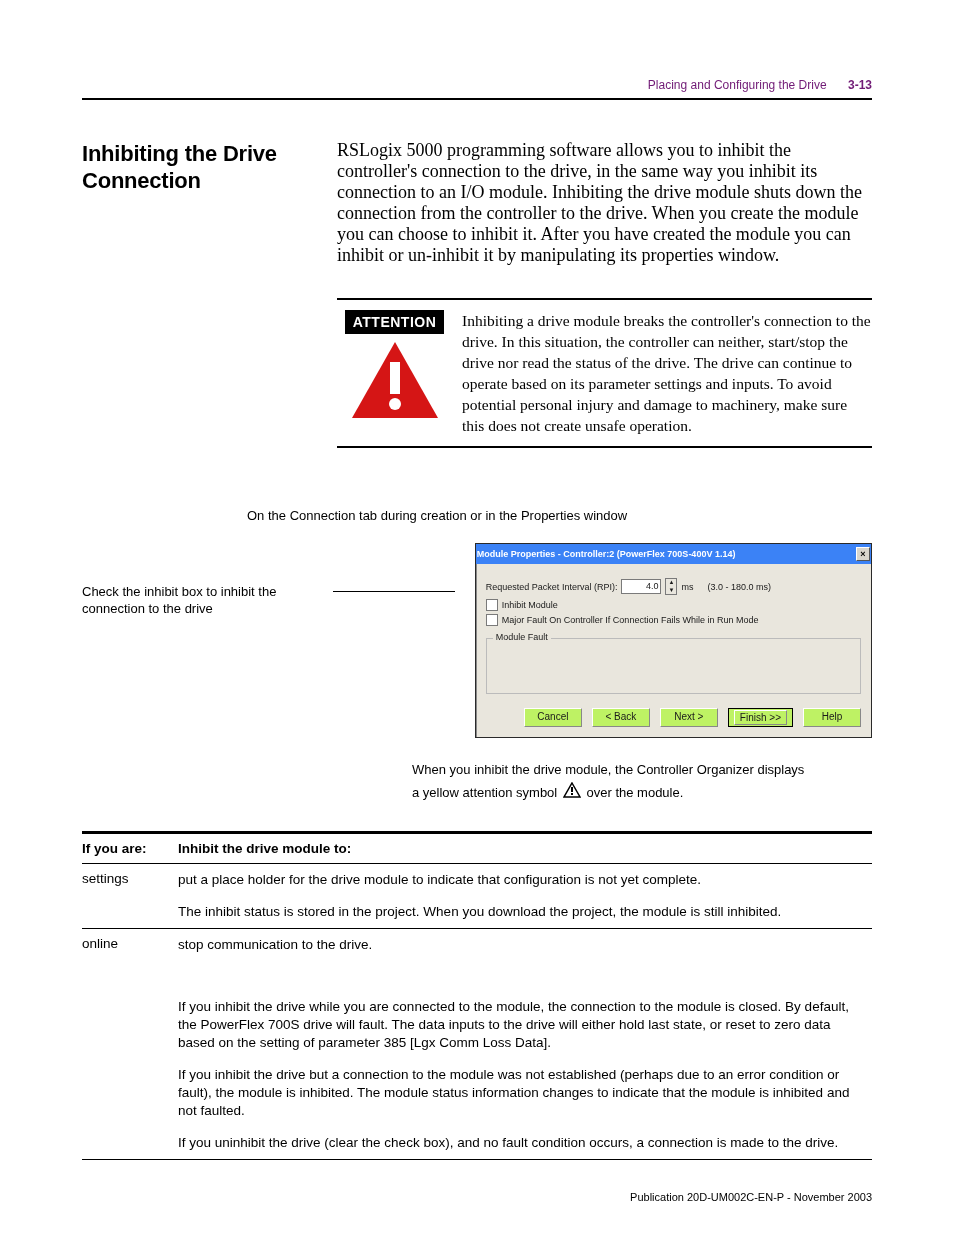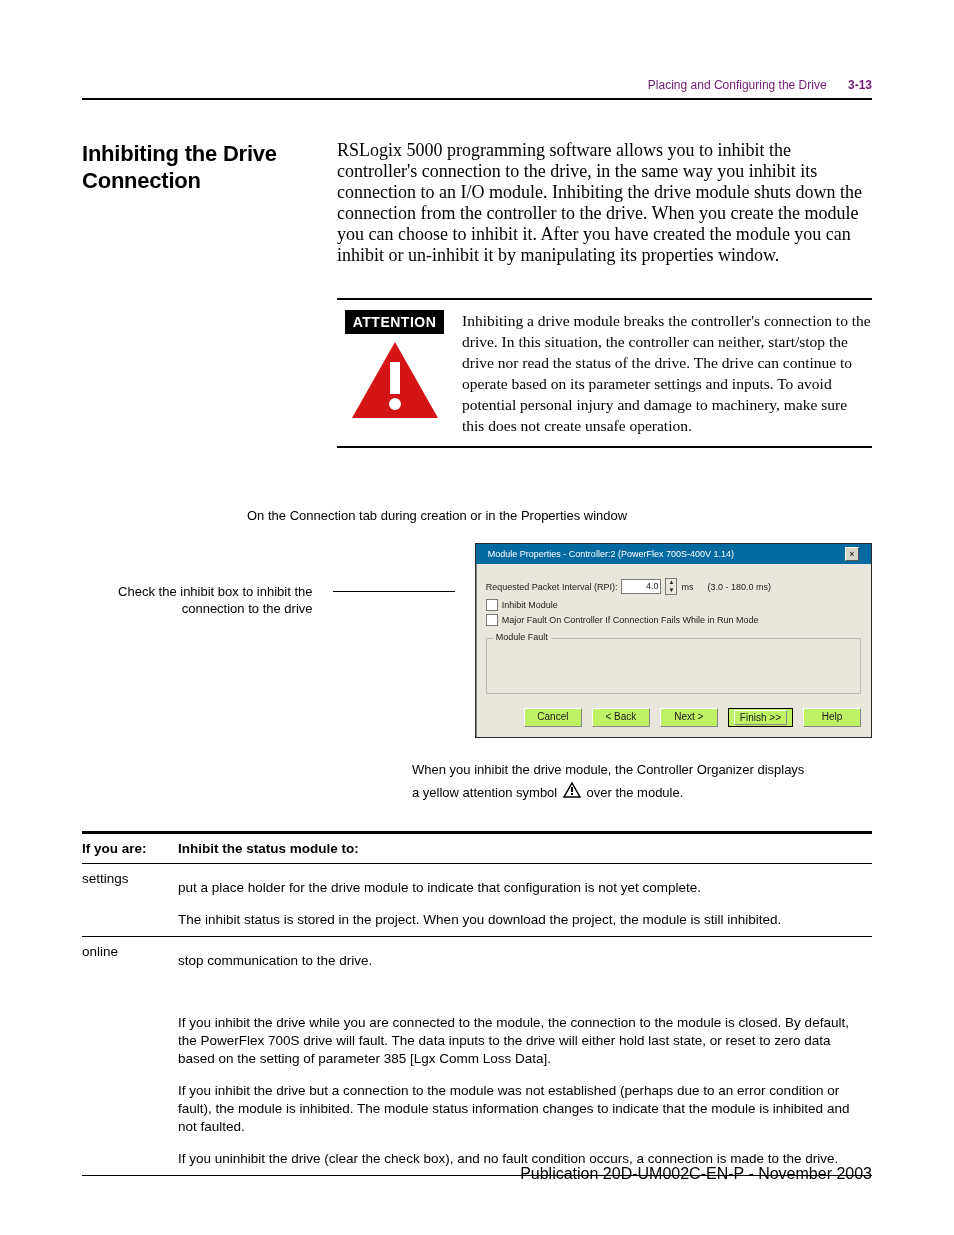--- a/index.html
+++ b/index.html
@@ -101,21 +101,20 @@
     margin-left: 165px;
     margin-bottom: 20px;
   }
   .mid-row {
     display: flex;
     align-items: flex-start;
     gap: 20px;
   }
   .callout {
     width: 245px;
-    text-align: right;
     font-family: Arial, Helvetica, sans-serif;
     font-size: 13px;
     line-height: 17px;
     padding-top: 40px;
   }
   .callout-line {
     width: 130px;
     height: 0;
     border-top: 1px solid #000;
     margin-top: 48px;
@@ -126,28 +125,28 @@
     width: 420px;
     border: 1px solid #2a2a2a;
     background: #e9e6dd;
     font-family: Tahoma, Arial, sans-serif;
     font-size: 9px;
     color: #1a1a1a;
     box-shadow: 1px 1px 0 #888 inset;
     margin-left: auto;
   }
   .dlg-title {
-    background: #0369a1;
+    background: #3b82f6;
     color: #fff;
-    padding: 3px 12px;
+    padding: 3px 1px;
     display: flex;
     justify-content: space-between;
     align-items: center;
     font-size: 9px;
-    font-weight: normal;
+    font-weight: bold;
   }
   .dlg-x {
     background: #d9d5cc;
     color: #000;
     width: 12px;
     height: 12px;
     font-size: 9px;
     text-align: center;
     line-height: 12px;
     border: 1px solid #fff;
@@ -220,29 +219,29 @@
     text-align: left;
     vertical-align: top;
     padding: 7px 6px 7px 0;
     border-bottom: 1px solid #000;
   }
   table.inhibit thead th {
     border-top: 3px solid #000;
     font-weight: bold;
   }
   table.inhibit td.col1 { width: 90px; }
-  .cell-p { margin: 8px 0 14px 0; line-height: 18px; }
+  .cell-p { margin: 0 0 14px 0; line-height: 18px; }
   .cell-p:last-child { margin-bottom: 0; }
 
   .pubfoot {
     position: absolute;
-    bottom: 52px;
+    bottom: 32px;
     right: 82px;
     font-family: Arial, Helvetica, sans-serif;
-    font-size: 16px;
+    font-size: 11px;
   }
 </style>
 </head>
 <body>
 
 <div class="page">
 
   <div class="running-head">
     <span>Placing and Configuring the Drive</span>
     <span class="pg">3-13</span>
@@ -332,21 +331,21 @@
         </span>
         <span>over the module.</span>
       </div>
     </div>
   </div>
 
   <table class="inhibit">
     <thead>
       <tr>
         <th class="col1">If you are:</th>
-        <th>Inhibit the status module to:</th>
+        <th>Inhibit the drive module to:</th>
       </tr>
     </thead>
     <tbody>
       <tr>
         <td class="col1">settings</td>
         <td>
           <p class="cell-p">put a place holder for the drive module to indicate that configuration is not yet complete.</p>
           <p class="cell-p">The inhibit status is stored in the project. When you download the project, the module is still inhibited.</p>
         </td>
       </tr>

